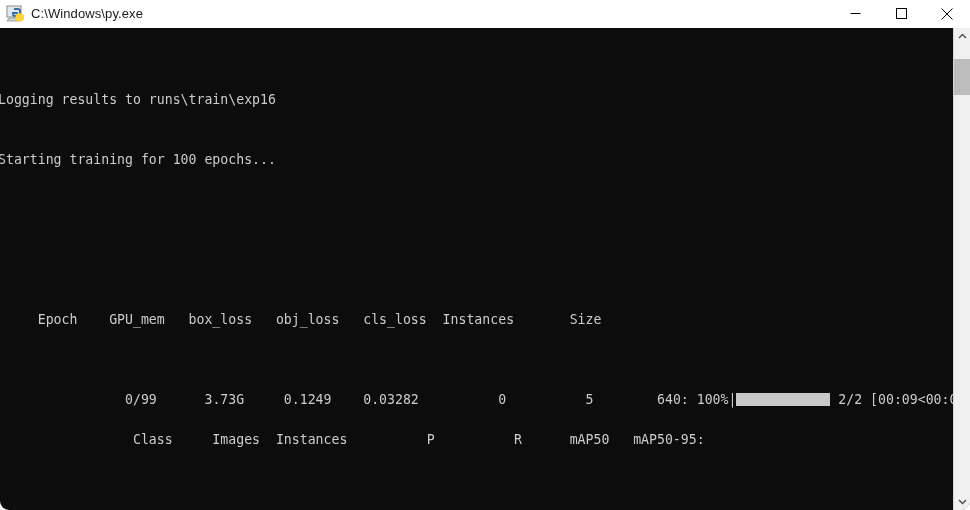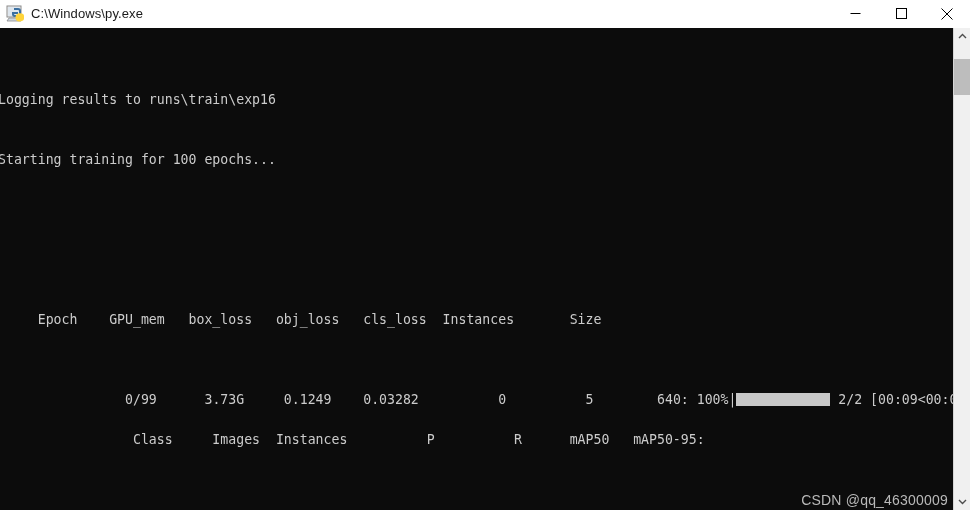--- a/index.html
+++ b/index.html
@@ -7,20 +7,21 @@
     width: 970px; height: 510px;
     overflow: hidden;
     background: #ffffff;
     font-family: "Liberation Sans", sans-serif;
   }
   #app {
     position: relative;
     width: 970px; height: 510px;
     background: #ffffff;
     overflow: hidden;
+    border-radius: 9px;
   }
 
   
   #titlebar {
     position: absolute; top: 0; left: 0;
     width: 970px; height: 28px;
     background: #ffffff;
     display: flex; align-items: center;
     border-bottom: 1px solid #ffffff;
   }
@@ -208,21 +209,20 @@
       
       
       
 
       
       
       
 
     </div>
 
-    <div id="watermark">CSDN @qq_46300009</div>
   </div>
 
   <div id="scrollbar">
     <div class="sb-arrow" id="sb-up">
       <svg width="9" height="7" viewBox="0 0 9 7">
         <path d="M1 5 L4.5 1.5 L8 5" fill="none" stroke="#4d4d4d" stroke-width="1.4"></path>
       </svg>
     </div>
     <div id="sb-track">
       <div id="sb-thumb"></div>

